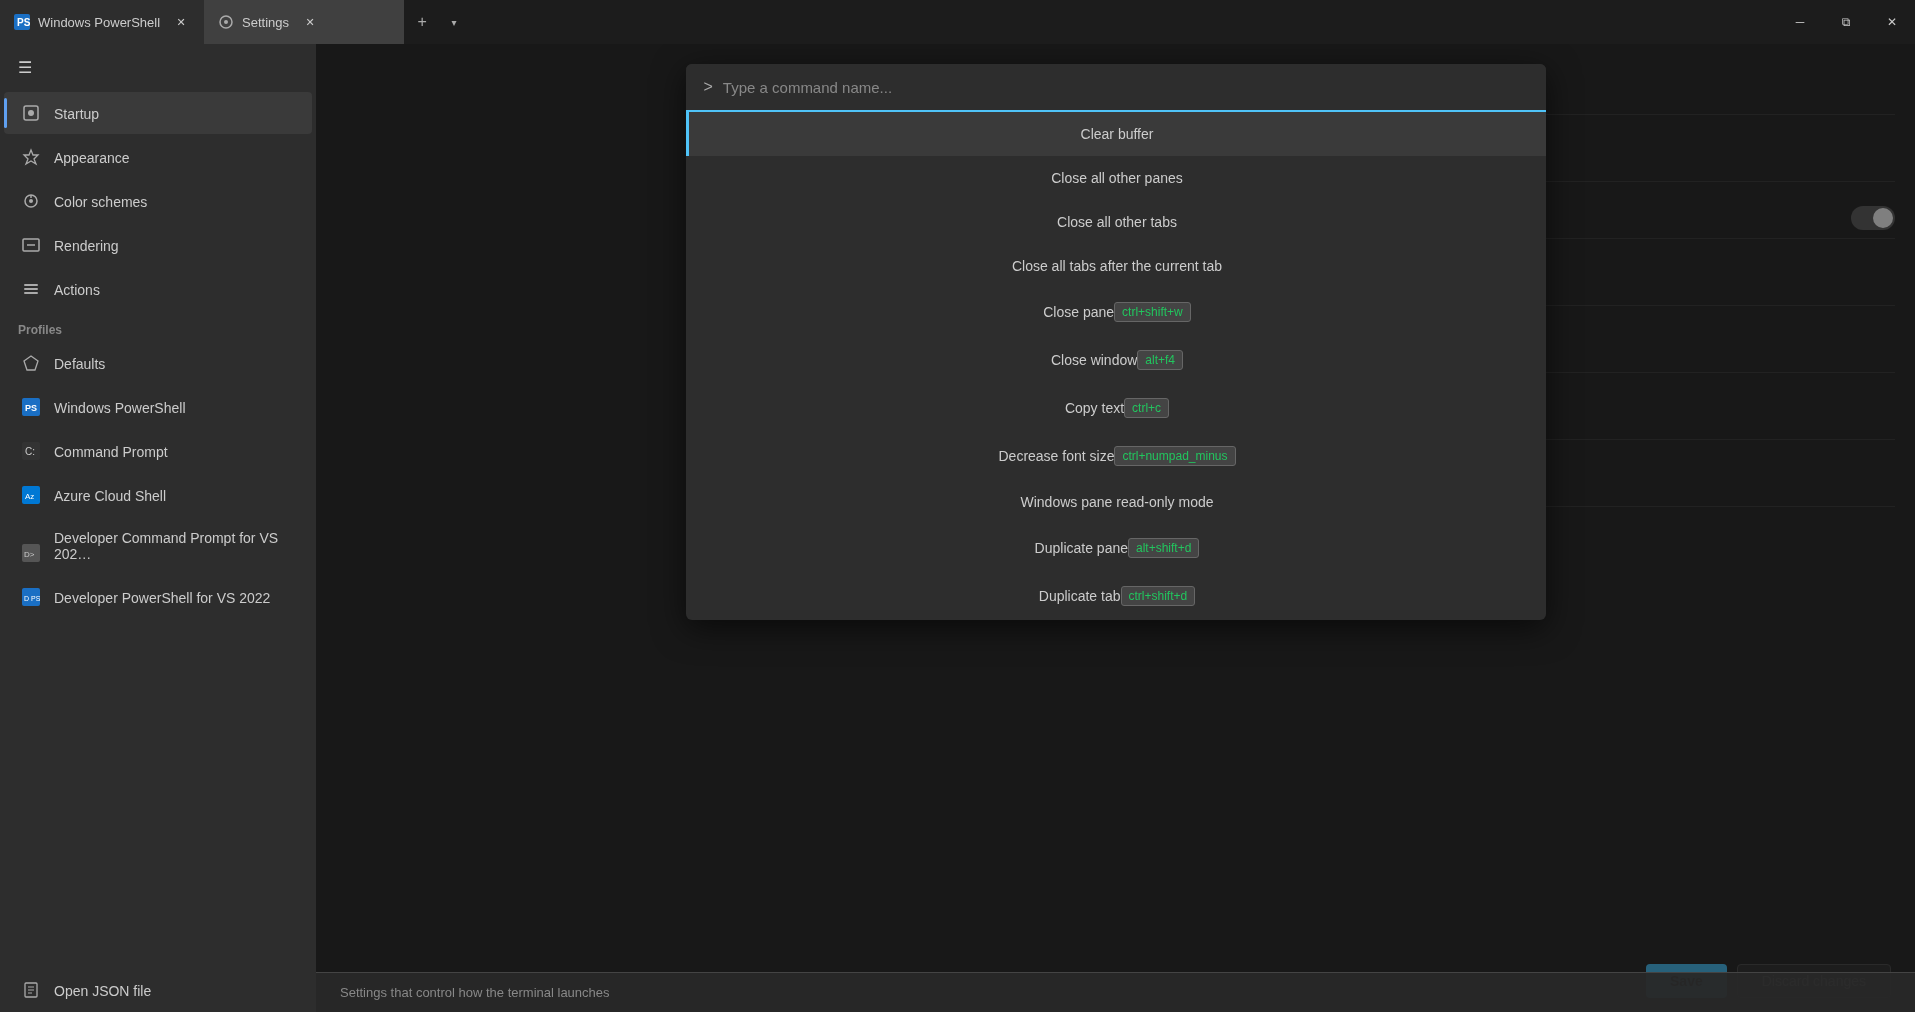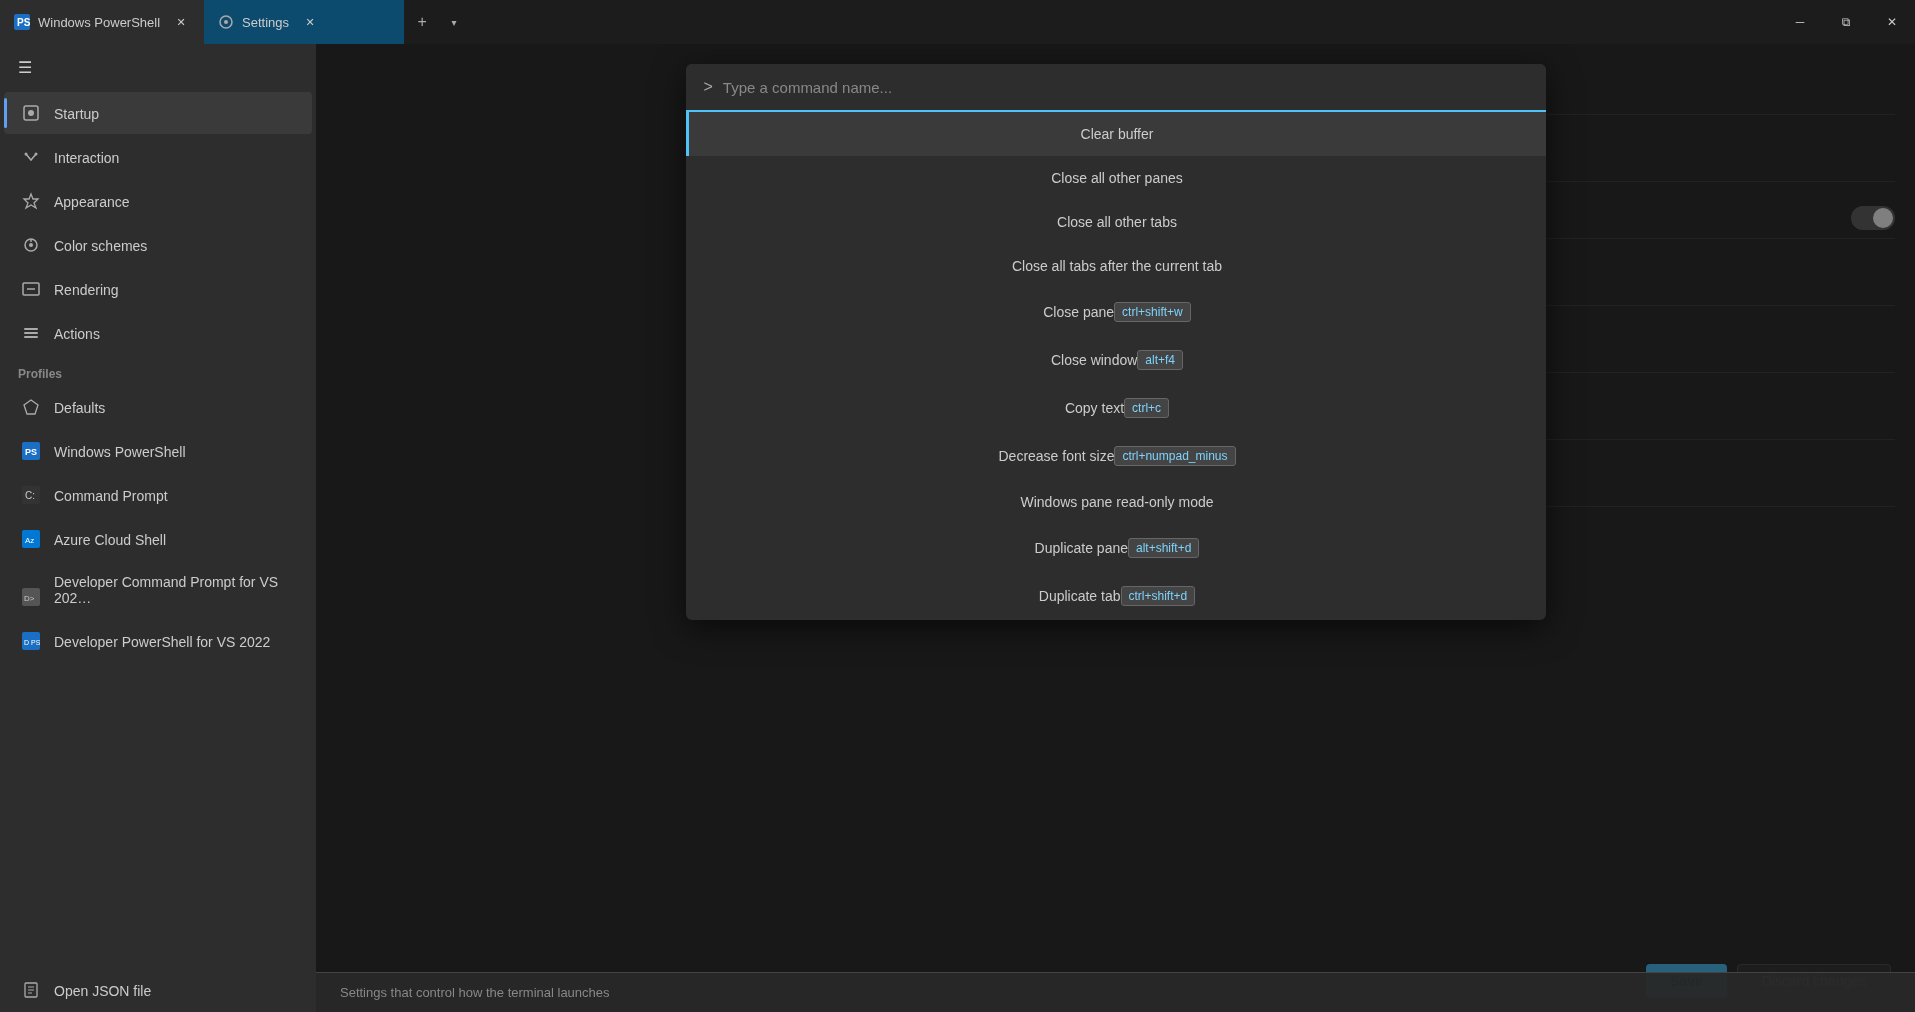--- a/index.html
+++ b/index.html
@@ -30,21 +30,21 @@
       background: #2d2d2d;
       gap: 8px;
       cursor: pointer;
       min-width: 180px;
     }
     .tab-active {
       display: flex;
       align-items: center;
       height: 44px;
       padding: 0 14px;
-      background: #0c4a6e;
+      background: #404040;
       gap: 8px;
       cursor: pointer;
       min-width: 200px;
     }
     .tab-icon {
       width: 16px;
       height: 16px;
     }
     .tab-label {
       font-size: 13px;
@@ -226,21 +226,21 @@
     .command-item.selected {
       background: #3a3a3a;
       border-left: 3px solid #4fc3f7;
     }
     .command-item-name {
       font-size: 14px;
       color: #cccccc;
     }
     .command-item-shortcut {
       font-size: 12px;
-      color: #7dd3fc;
+      color: #22c55e;
       background: #444;
       border: 1px solid #666;
       border-radius: 3px;
       padding: 2px 7px;
     }
 
     
     .command-tooltip {
       position: absolute;
       bottom: 0;
@@ -384,30 +384,20 @@
     <div class="sidebar-item active">
       <span class="sidebar-icon">
         <svg width="18" height="18" viewBox="0 0 18 18">
             <rect x="2" y="2" width="14" height="14" rx="2" fill="none" stroke="#aaa" stroke-width="1.5"></rect>
             <circle cx="9" cy="9" r="3" fill="#aaa"></circle>
           </svg>
       </span>
       <span class="sidebar-item-label">Startup</span>
     </div>
 
-    <div class="sidebar-item">
-      <span class="sidebar-icon">
-        <svg width="18" height="18" viewBox="0 0 18 18">
-            <path d="M4 6 L9 12 L14 6" stroke="#aaa" stroke-width="1.5" fill="none"></path>
-            <circle cx="4" cy="6" r="1.5" fill="#aaa"></circle>
-            <circle cx="14" cy="6" r="1.5" fill="#aaa"></circle>
-          </svg>
-      </span>
-      <span class="sidebar-item-label">Interaction</span>
-    </div>
 
     <div class="sidebar-item">
       <span class="sidebar-icon">
         <svg width="18" height="18" viewBox="0 0 18 18">
             <path d="M9 2 L11 7 L16 7 L12 11 L14 16 L9 13 L4 16 L6 11 L2 7 L7 7 Z" fill="none" stroke="#aaa" stroke-width="1.3"></path>
           </svg>
       </span>
       <span class="sidebar-item-label">Appearance</span>
     </div>
 

